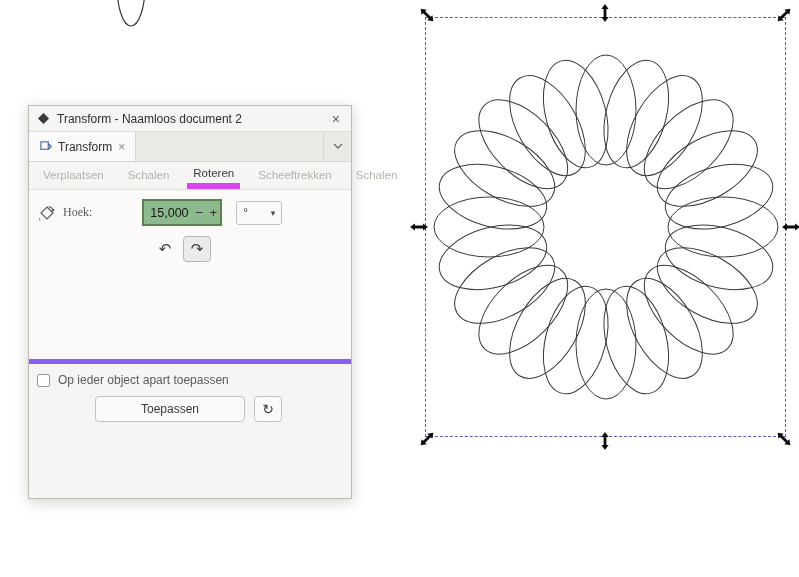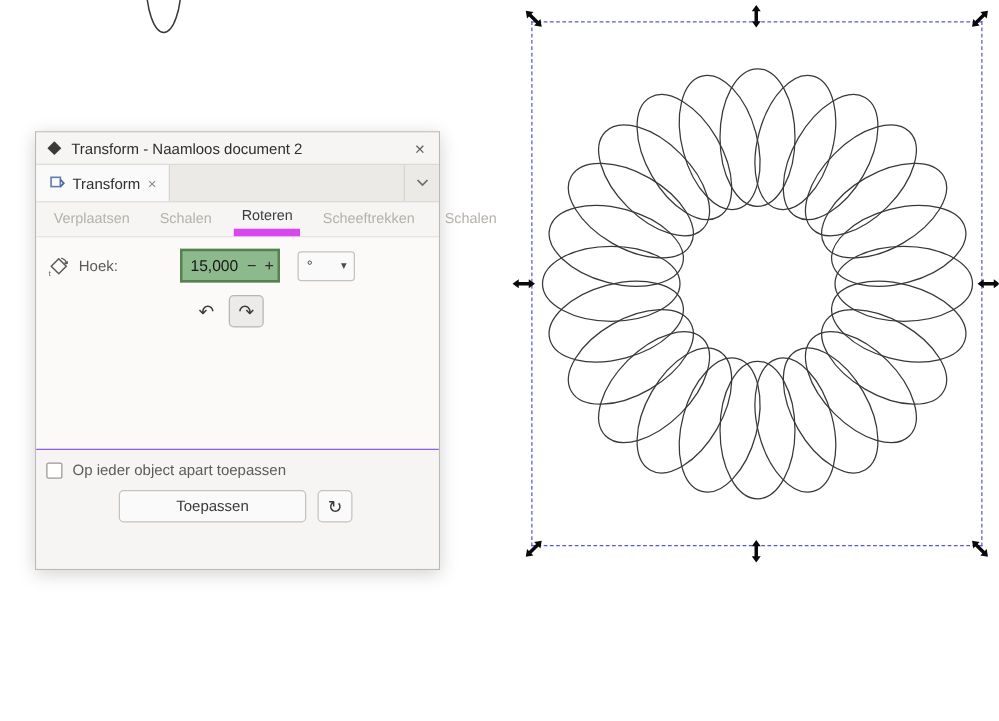--- a/index.html
+++ b/index.html
@@ -13,21 +13,21 @@
   .flower-svg ellipse { fill:none; stroke:#383838; stroke-width:1; }
   .partial-svg { position:absolute; left:100px; top:0; }
   .partial-svg ellipse { fill:none; stroke:#383838; stroke-width:1.2; }
 
   .selection-rect { position:absolute; left:425px; top:17px; width:361px; height:420px;
                     border:1px dashed #5a5ad0; }
   .handle { position:absolute; width:22px; height:22px; }
   .handle svg path { fill:#0a0a0a; }
 
   
-  .dialog { position:absolute; left:28px; top:105px; width:324px; height:351px;
+  .dialog { position:absolute; left:28px; top:105px; width:324px; height:394px;
             background:#f6f5f4; border:1px solid #bdb9b4;
             box-shadow:0 3px 14px rgba(0,0,0,.18);
             display:flex; flex-direction:column; font-size:12px; color:#2e2e2e; }
 
   .dlg-title { height:26px; flex:0 0 26px; display:flex; align-items:center; gap:7px;
                padding:0 8px; border-bottom:1px solid #dedbd7; background:#f6f5f4; }
   .dlg-title .title-text { flex:1; font-size:12px; color:#2d2d2d; white-space:nowrap; overflow:hidden; }
   .win-close { color:#5f5f5f; font-size:14px; line-height:1; padding:0 3px; cursor:default; }
 
   .dlg-tabstrip { height:30px; flex:0 0 30px; display:flex; align-items:stretch;
@@ -41,38 +41,38 @@
 
   .dlg-subtabs { height:28px; flex:0 0 28px; display:flex; align-items:stretch; gap:12px;
                  padding-left:8px; background:#f6f5f4; border-bottom:1px solid #e2dfdb;
                  font-size:11.5px; white-space:nowrap; }
   .subtab { display:flex; align-items:center; padding:0 6px; color:#b5b1ab; border-bottom:2px solid transparent; }
   .subtab.active { color:#3a3d40; border-bottom:6px solid #d946ef; }
 
   .dlg-content { flex:0 0 169px; background:#fbfaf9; }
   .angle-row { display:flex; align-items:center; gap:6px; padding:9px 0 0 8px; }
   .rotate-icon-box { width:20px; height:20px; display:flex; align-items:center; justify-content:center; }
-  .angle-label { color:#5a5a5a; }
+  .angle-label { color:#5a5a5a;font-family:Liberation Serif, serif; }
   .spinbox { width:80px; height:27px; background:#8cba8c; border:2px solid #55824f;
              display:flex; align-items:center;margin-left:44px; }
   .spinbox .value { flex:1; padding-left:6px; color:#161616; font-size:12.5px; }
   .spin-btn { width:14px; text-align:center; color:#2d2d2d; font-size:13px; }
   .unit-select { margin-left:8px; width:46px; height:24px; background:#fbfafa;
                  border:1px solid #c6c2bd; border-radius:3px;
                  display:flex; align-items:center; padding:0 6px; gap:8px; }
   .unit-select .unit { flex:1; color:#3a3a3a; }
   .unit-select .caret { font-size:9px; color:#4a4a4a; }
 
   .dir-row { display:flex; gap:4px; margin:10px 0 0 122px; }
   .dir-btn { width:28px; height:26px; display:flex; align-items:center; justify-content:center;
              font-size:15px; color:#3a3a3a; background:transparent; border:1px solid transparent;
              border-radius:4px; }
   .dir-btn.checked { background:#edebe9; border:1px solid #b9b5b0; }
 
-  .dlg-bottom { flex:1; border-top:1px solid #8b5cf6; background:#f6f5f4; }
+  .dlg-bottom { flex:1; border-top:5px solid #8b5cf6; background:#f6f5f4; }
   .check-row { display:flex; align-items:center; gap:8px; padding:9px 0 0 8px; color:#5b5b5b; }
   .checkbox { width:13px; height:13px; background:#ffffff; border:1px solid #9c9893; border-radius:2px; }
   .apply-row { display:flex; align-items:flex-end; gap:9px; margin:9px 0 0 66px; }
   .apply-btn { width:150px; height:26px; display:flex; align-items:center; justify-content:center;
                background:#fbfafa; border:1px solid #c6c2bd; border-radius:4px; color:#3a3a3a; }
   .refresh-btn { width:28px; height:26px; display:flex; align-items:center; justify-content:center;
                  background:#fbfafa; border:1px solid #c6c2bd; border-radius:4px;
                  font-size:14px; color:#3a3a3a; }
 </style>
 </head>

